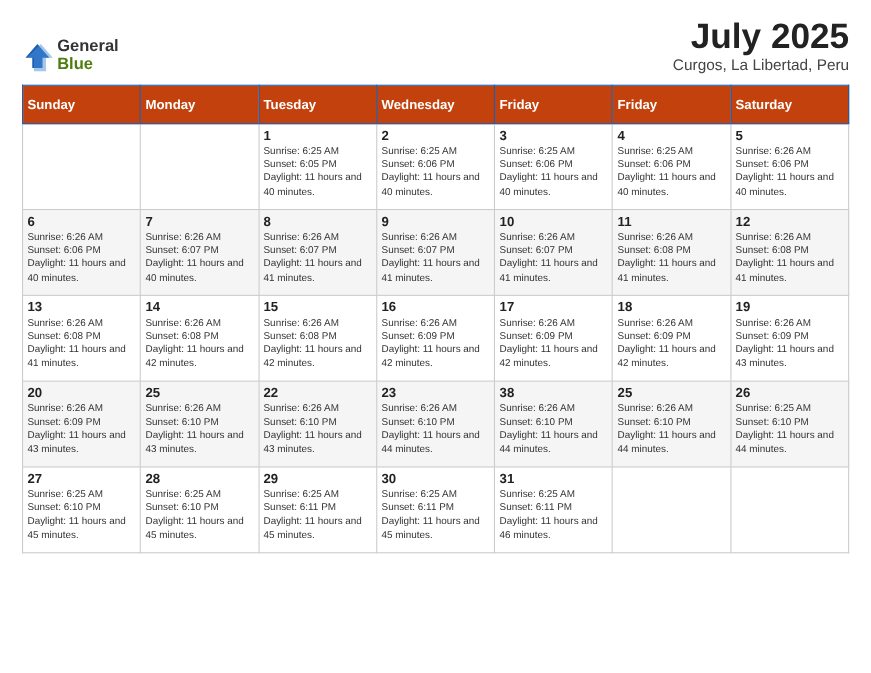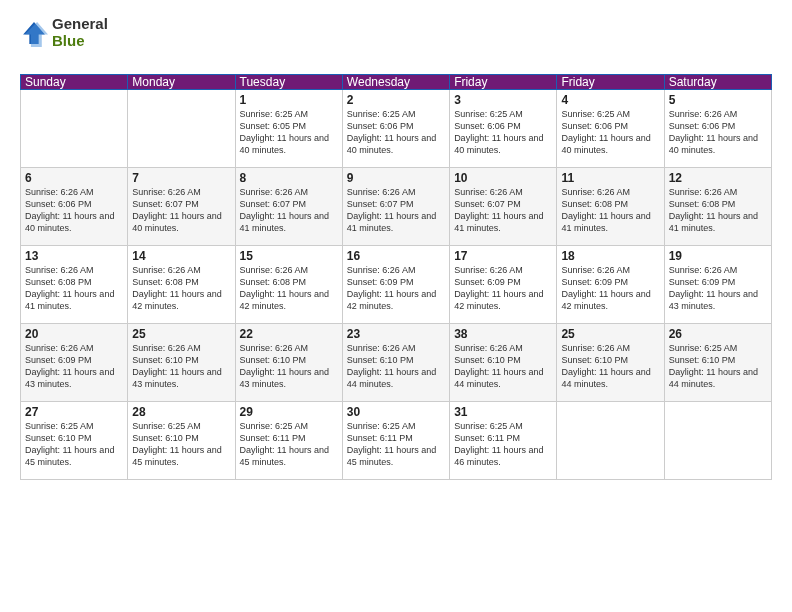--- a/index.html
+++ b/index.html
@@ -13,21 +13,21 @@
     .page {
       width: 792px;
       height: 612px;
       padding: 16px 20px 12px 20px;
       background: #fff;
     }
     .header {
       display: flex;
       justify-content: space-between;
       align-items: flex-end;
-      margin-bottom: 25px;
+      margin-bottom: 10px;
     }
     .logo {
       display: flex;
       align-items: center;
       gap: 4px;
     }
     .logo-text {
       display: flex;
       flex-direction: column;
       line-height: 1.1;
@@ -58,25 +58,25 @@
     .title-location {
       font-size: 14px;
       color: #444;
     }
     .calendar {
       width: 100%;
       border-collapse: collapse;
       border: 1px solid #ccc;
     }
     .calendar th {
-      background: #701a75;
+      background: #c2410c;
       color: #fff;
       font-size: 12px;
-      font-weight: normal;
-      padding: 0 4px;
+      font-weight: bold;
+      padding: 10px 4px;
       text-align: left;
       border: 1px solid #1a5fb4;
     }
     .calendar td {
       vertical-align: top;
       border: 1px solid #ccc;
       padding: 3px 4px;
       width: calc(100% / 7);
       height: 78px;
       font-size: 9.5px;
@@ -110,20 +110,24 @@
     <div class="logo">
       <svg class="logo-icon" viewBox="0 0 36 36">
         <polygon points="18,4 32,20 24,20 24,32 12,32 12,20 4,20" fill="#1a5fb4"></polygon>
         <polygon points="22,4 36,20 28,20 28,36 14,36 14,20 6,20" fill="#4a90d9" opacity="0.5"></polygon>
       </svg>
       <div class="logo-text">
         <span class="logo-general">General</span>
         <span class="logo-blue">Blue</span>
       </div>
     </div>
+    <div class="title-block">
+      <div class="title-month">July 2025</div>
+      <div class="title-location">Curgos, La Libertad, Peru</div>
+    </div>
   </div>
 
   <table class="calendar">
     <thead>
       <tr>
       <th>Sunday</th>
           <th>Monday</th>
           <th>Tuesday</th>
           <th>Wednesday</th>
           <th>Friday</th>

